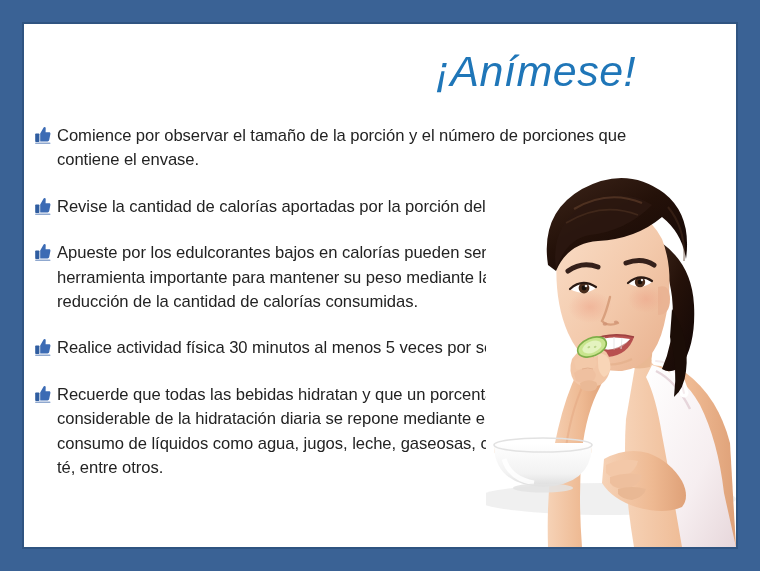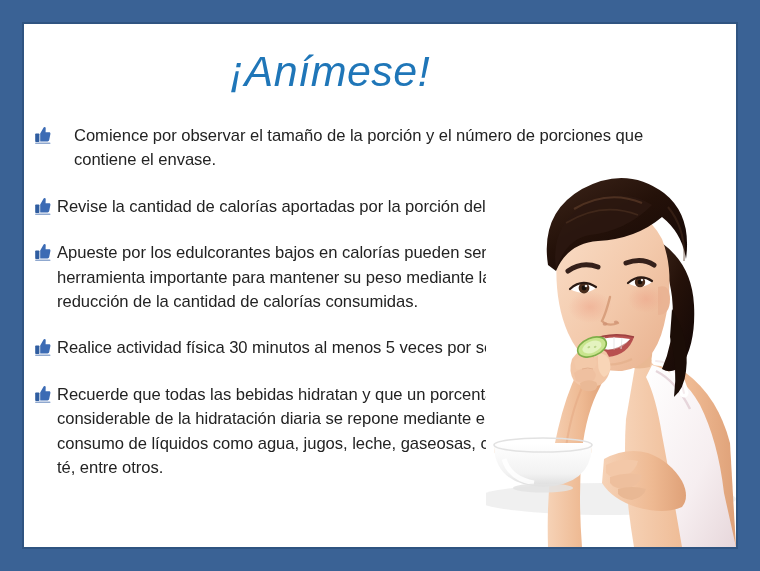--- a/index.html
+++ b/index.html
@@ -34,21 +34,21 @@
     overflow: hidden;
     z-index: 1;
   }
 
   
   .title {
     position: absolute;
     left: 0;
     top: 24px;
     width: 612px;
-    text-align: center;
+    text-align: right;
     font-size: 43px;
     font-style: italic;
     font-weight: 400;
     color: #1f76b8;
     letter-spacing: 0.5px;
     line-height: 1.1;
     white-space: nowrap;
   }
 
   
@@ -78,21 +78,21 @@
     color: #232323;
     font-weight: 400;
     letter-spacing: -0.05px;
   }
   .b1 .bullet-text { width: 620px; }
   .b2 .bullet-text { width: 600px; }
   .b3 .bullet-text { width: 500px; }
   .b4 .bullet-text { width: 530px; }
   .b5 .bullet-text { width: 470px; }
 
-  .b1 { margin-bottom: 22px; justify-content: space-between; }
+  .b1 { margin-bottom: 22px; }
   .b2 { margin-bottom: 22px; }
   .b3 { margin-bottom: 22px; }
   .b4 { margin-bottom: 22px; }
 
   
   .photo {
     position: absolute;
     right: 0;
     bottom: 0;
     width: 250px;

